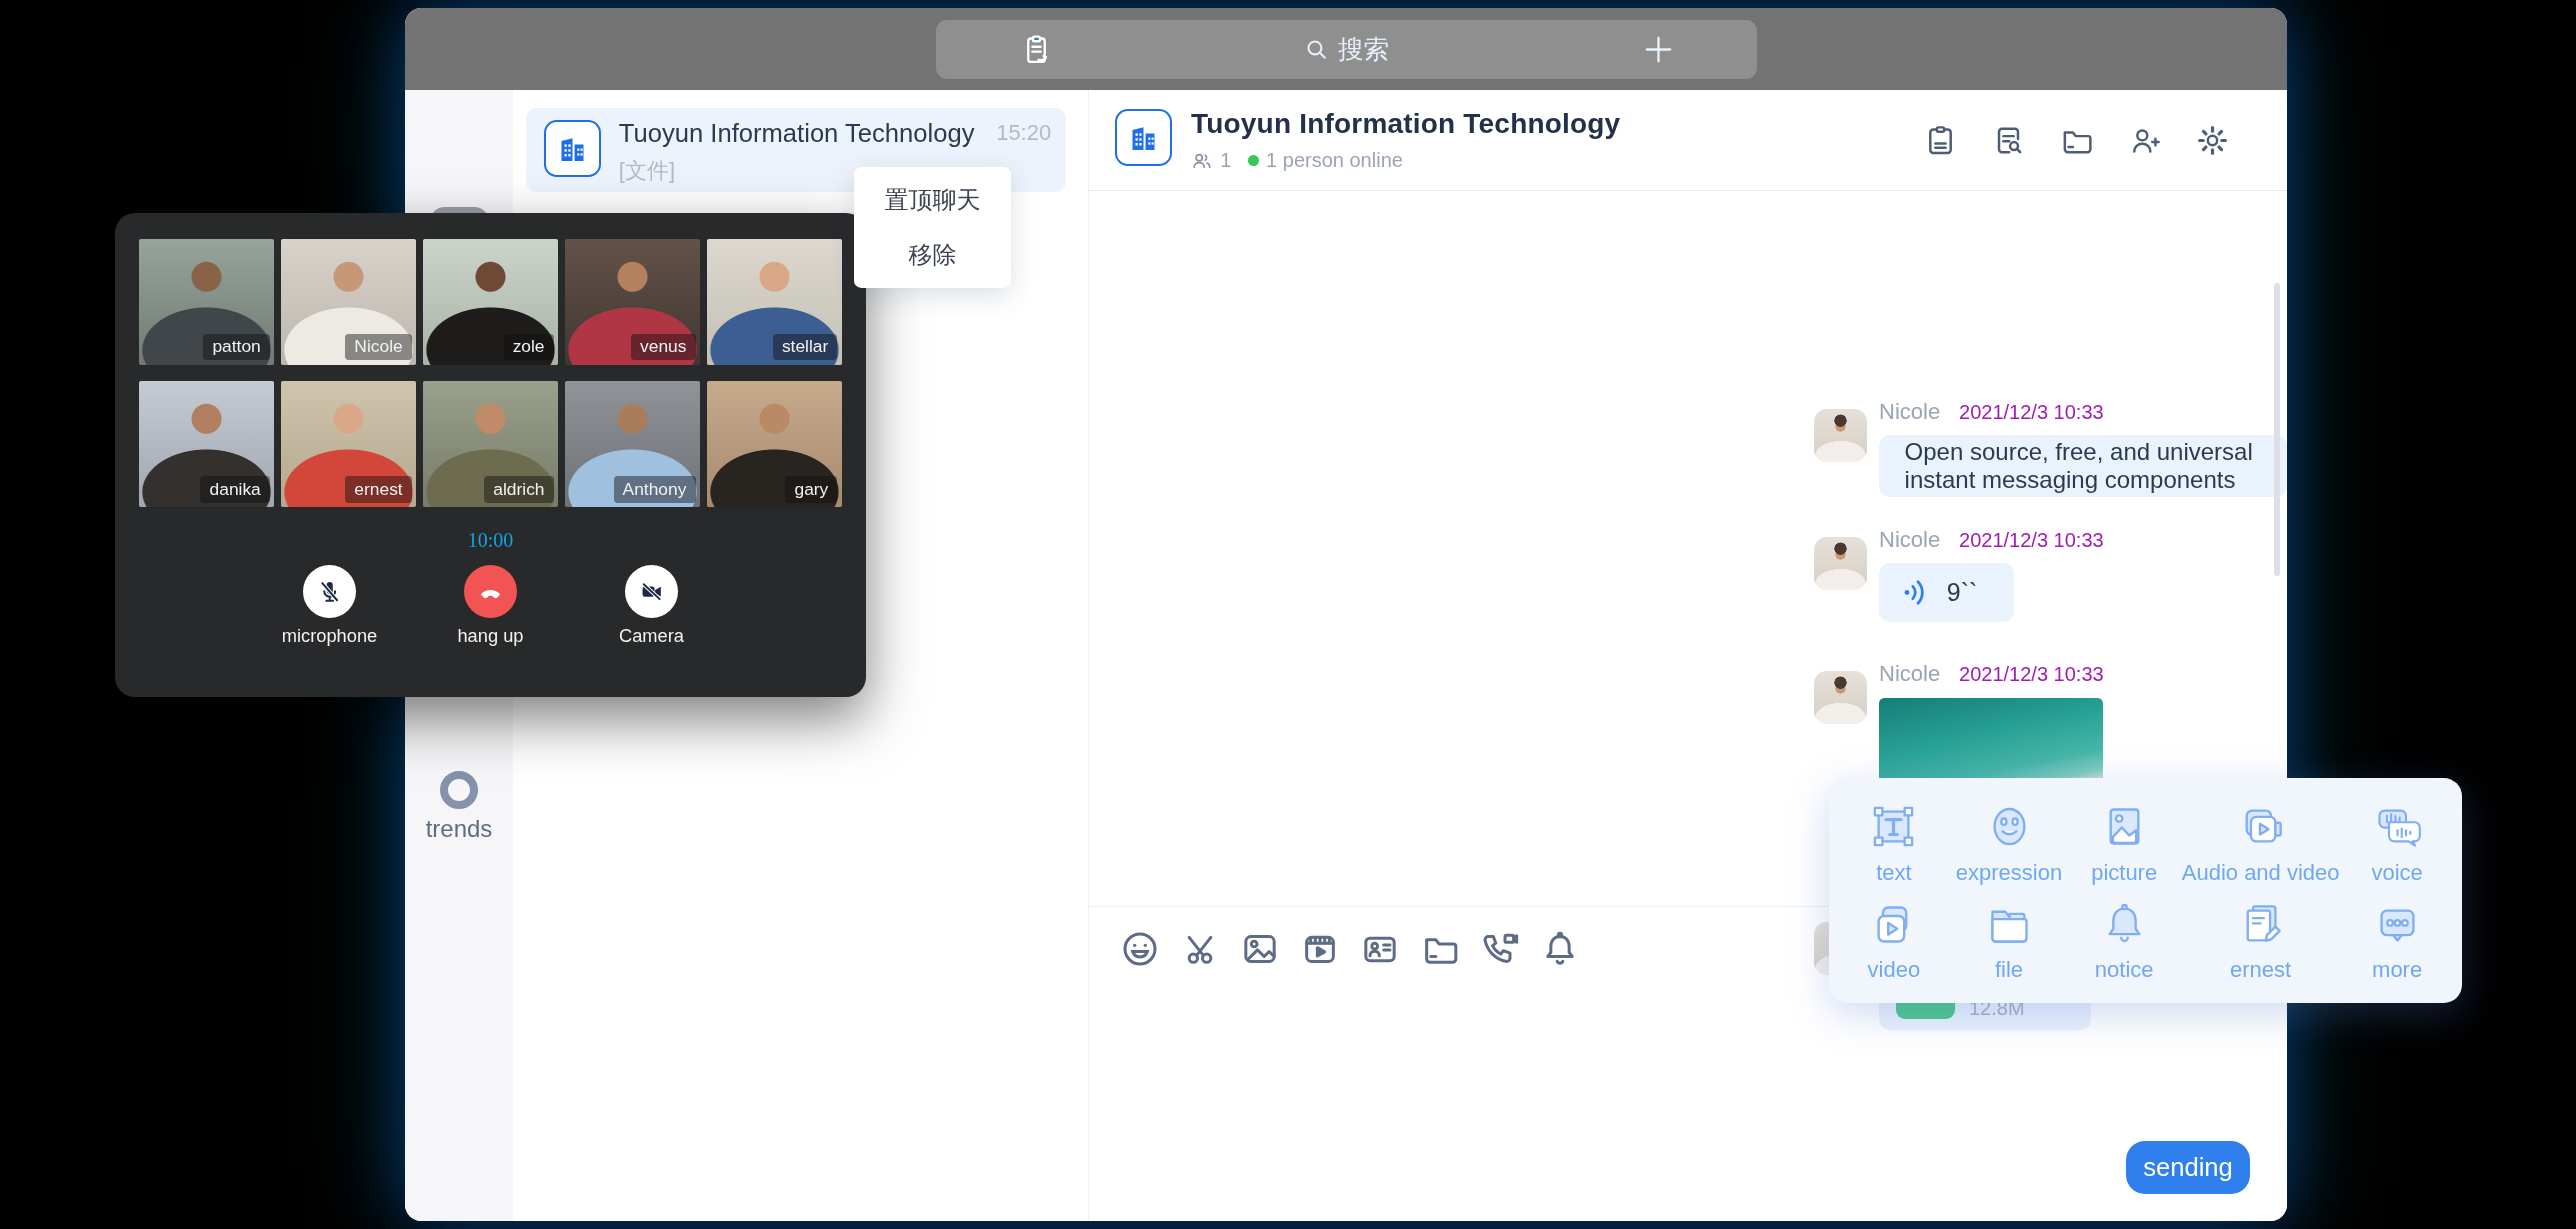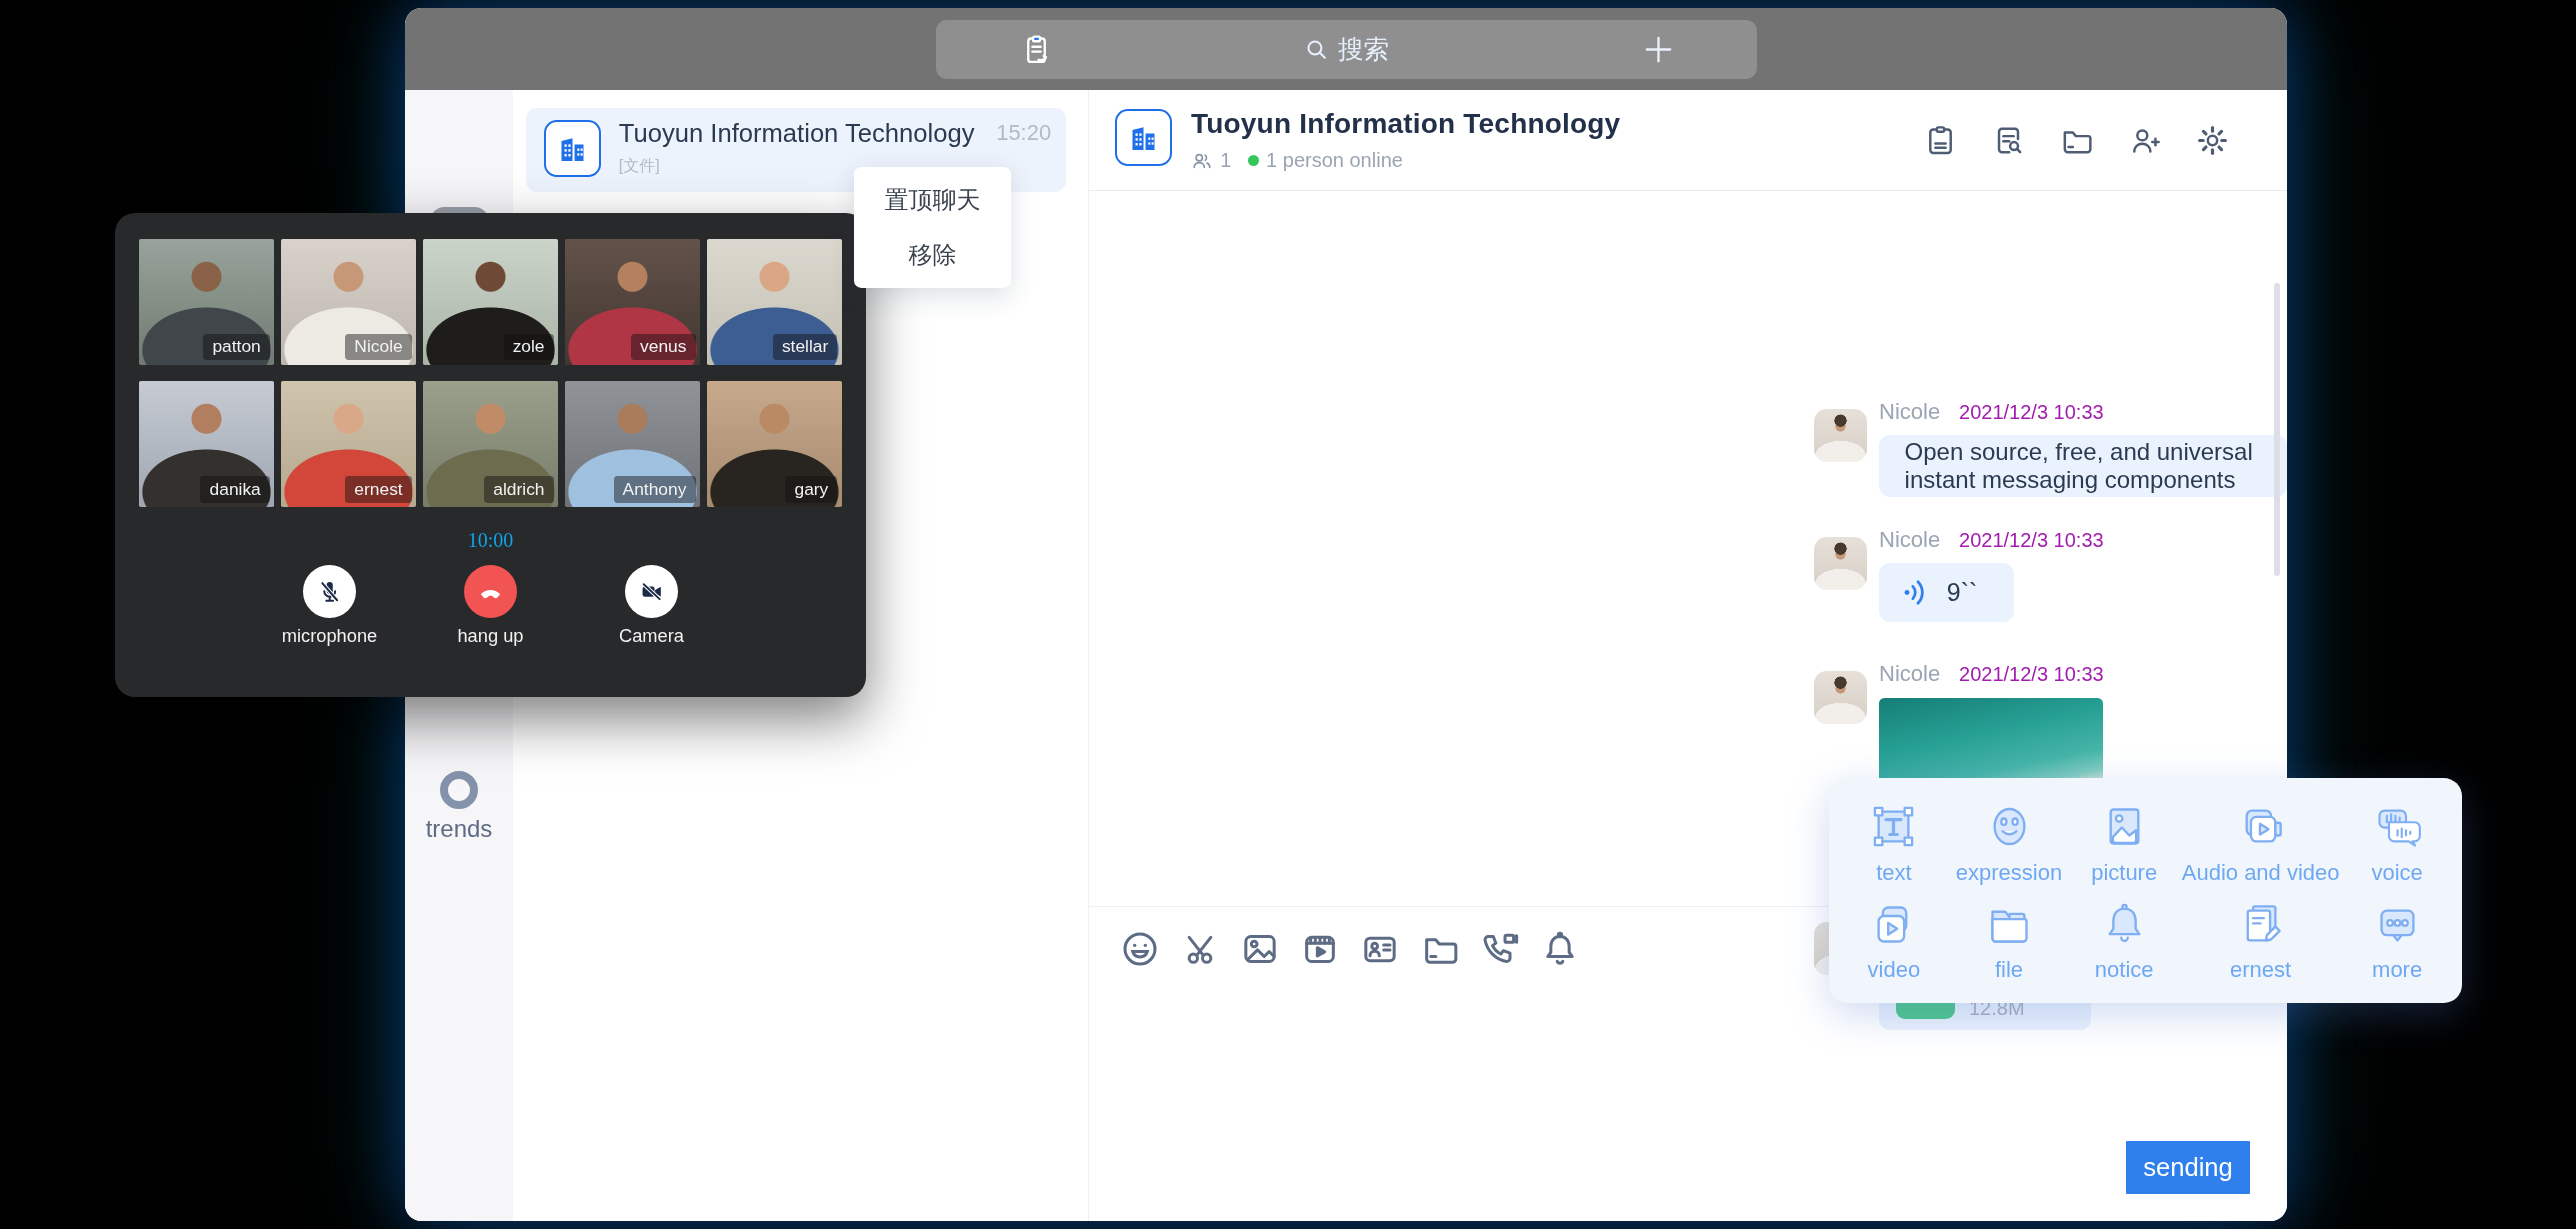--- a/index.html
+++ b/index.html
@@ -35,21 +35,21 @@
   .trends-ring{width:38px;height:38px;border:8.2px solid #8493AB;border-radius:50%;margin:0 auto;}
   .trends-label{margin-top:5.5px;font-size:24px;color:#5E6B85;}
 
   
   .chat-item{position:absolute;left:12.8px;top:17.4px;width:540px;height:84px;border-radius:11px;
     background:#EDF3FC;}
   .chat-item .icon-box{position:absolute;left:18.3px;top:12.8px;}
   .icon-box{width:57px;height:57px;border-radius:12.8px;background:#fff;border:2.7px solid #1E6FE8;
     display:flex;align-items:center;justify-content:center;}
   .chat-item-title{position:absolute;left:93px;top:11px;font-size:25.6px;color:#2A3A51;white-space:nowrap;}
-  .chat-item-sub{position:absolute;left:93px;top:48px;font-size:16px;color:#B3BAC6;}
+  .chat-item-sub{position:absolute;left:93px;top:48px;font-size:22px;color:#B3BAC6;}
   .chat-item-time{position:absolute;right:14.6px;top:12.8px;font-size:22px;color:#B3BAC6;}
   .ghost-time{position:absolute;left:604px;top:233px;font-size:22px;color:#B3BAC6;}
 
   
   .ctx-menu{position:absolute;left:854px;top:167px;width:157px;background:#fff;border-radius:7.3px;
     box-shadow:0 7.3px 25.6px rgba(40,60,90,.16);z-index:50;padding:5.5px 0;}
   .ctx-item{height:55px;display:flex;align-items:center;justify-content:center;font-size:24px;color:#3A434F;}
 
   
   .call{position:absolute;left:115px;top:213px;width:751px;height:484px;background:#28292B;border-radius:20px;
@@ -116,21 +116,21 @@
     border-bottom:14.6px solid #8FDFB5;border-right:14.6px solid transparent;}
   .file-name{position:absolute;left:90px;top:14.6px;font-size:22px;color:#2A3A51;}
   .file-ext{font-size:16.5px;color:#6B7684;margin-left:3.7px;}
   .file-size{position:absolute;left:90px;top:48px;font-size:20px;color:#A8B0BC;}
   .msg-scrollbar{position:absolute;right:7.3px;top:91px;width:5.5px;height:293px;border-radius:2.7px;background:#DCE0E6;}
 
   
   .input-zone{position:absolute;left:0;bottom:0;width:100%;height:315px;border-top:1.8px solid #EDF0F4;}
   .tools{position:absolute;left:31px;top:22px;display:flex;gap:20px;}
   .ticon{width:40px;height:40px;}
-  .send-btn{position:absolute;right:37px;bottom:27.4px;width:124px;height:53px;border-radius:1px;background:#2F80ED;
+  .send-btn{position:absolute;right:37px;bottom:27.4px;width:124px;height:53px;border-radius:19px;background:#2F80ED;
     color:#fff;font-size:25.6px;border:none;display:flex;align-items:center;justify-content:center;}
 
   
   .type-panel{position:absolute;left:1829px;top:778px;width:633px;height:225px;background:#F1F6FD;border-radius:18.3px;
     box-shadow:0 11px 40px rgba(80,120,200,.28);z-index:30;
     display:grid;grid-template-columns:repeat(5,1fr);grid-template-rows:1fr 1fr;padding:16.5px 7.3px 12.8px;}
   .tp-cell{display:flex;flex-direction:column;align-items:center;justify-content:center;gap:7.3px;}
   .tp-cell svg{width:51px;height:51px;}
   .tp-label{font-size:22px;color:#6FA8F2;white-space:nowrap;}
 </style>

